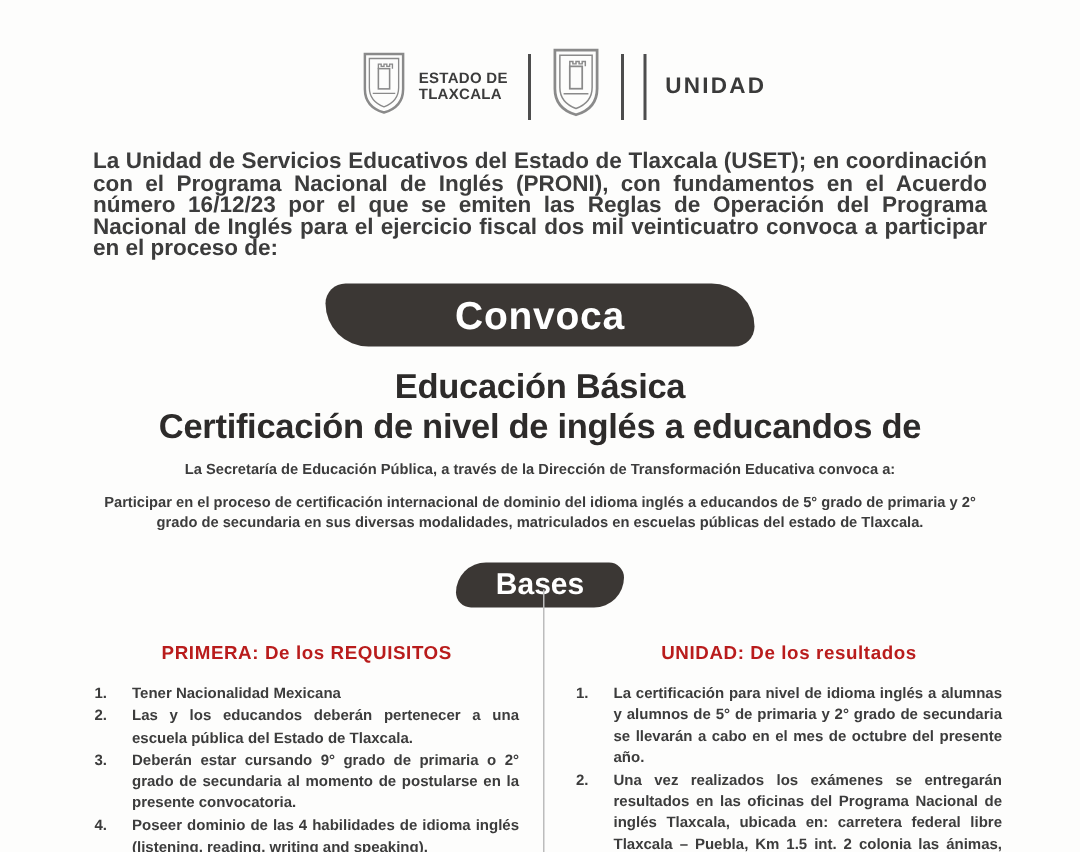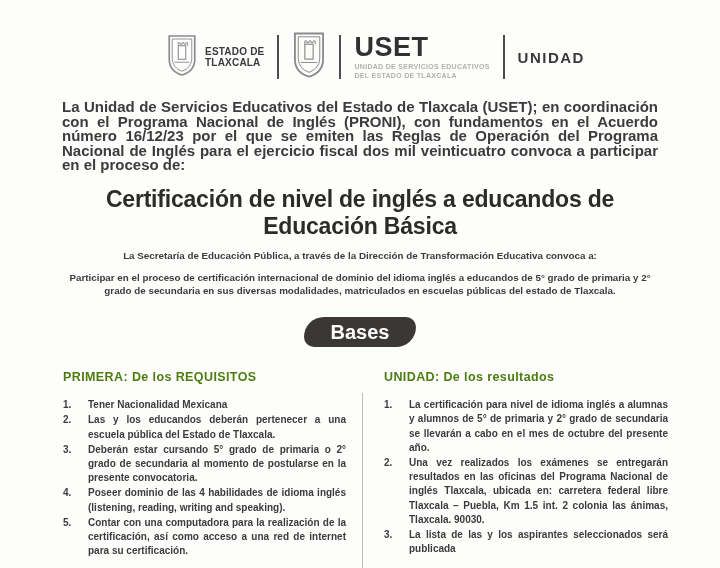--- a/index.html
+++ b/index.html
@@ -78,22 +78,22 @@
     font-size:9.8px; font-weight:600; line-height:13.8px; color:#3c3c3c;
   }
 
   
   .columns {
     display:flex; margin:23px 0 0 63px; width:605px;
   }
   .col-left  { width:283px; }
   .col-right { width:284px; margin-left:38px; }
   .col-heading {
-    font-size:12.5px; font-weight:700; color:#4d7c0f;
-    letter-spacing:0.4px; margin-bottom:14px;
+    font-size:12.5px; font-weight:700; color:#b91c1c;
+    letter-spacing:0.4px; margin-bottom:14px;text-align:center;
   }
   .list-item {
     display:flex; margin-bottom:1px;
     font-size:10px; font-weight:600; line-height:14.2px; color:#3c3c3c;
   }
   .list-num { flex:none; width:25px; }
   .list-text { flex:1; text-align:justify; }
 
   .col-rule {
     position:absolute; left:362px; top:393px; bottom:0;
@@ -130,42 +130,36 @@
           <path d="M7 7 H33 V33 Q33 45 20 50 Q7 45 7 33 Z" stroke-width="1.2"></path>
           <rect x="15" y="16" width="10" height="18" stroke-width="1.4"></rect>
           <path d="M15 16 v-4 h2.5 v2 h2.5 v-2 h2.5 v2 h2.5 v-2 h2.5 v4" stroke-width="1.2"></path>
           <line x1="10" y1="38" x2="30" y2="38" stroke-width="1.2"></line>
         </svg>
       </span>
     </div>
 
     <div class="vdiv"></div>
 
-    <div class="logo-group">
-      <span class="org">
-        <span class="org-acronym">USET</span>
-        <span class="org-sub">UNIDAD DE SERVICIOS EDUCATIVOS
-DEL ESTADO DE TLAXCALA</span>
-      </span>
-    </div>
 
     <div class="vdiv"></div>
 
     <div class="logo-group">
       <span class="proni-label">UNIDAD</span>
     </div>
 
   </div>
 
   <p class="intro">La Unidad de Servicios Educativos del Estado de Tlaxcala (USET); en coordinación con el Programa Nacional de Inglés (PRONI), con fundamentos en el Acuerdo número 16/12/23 por el que se emiten las Reglas de Operación del Programa Nacional de Inglés para el ejercicio fiscal dos mil veinticuatro convoca a participar en el proceso de:</p>
 
+  <div class="banner banner-convoca">Convoca</div>
 
   <div class="doc-title">
+    <div>Educación Básica</div>
     <div>Certificación de nivel de inglés a educandos de</div>
-    <div>Educación Básica</div>
   </div>
 
   <p class="sub1">La Secretaría de Educación Pública, a través de la Dirección de Transformación Educativa convoca a:</p>
   <p class="sub2">Participar en el proceso de certificación internacional de dominio del idioma inglés a educandos de 5° grado de primaria y 2° grado de secundaria en sus diversas modalidades, matriculados en escuelas públicas del estado de Tlaxcala.</p>
 
   <div class="banner banner-bases">Bases</div>
 
   <div class="columns">
 
     <div class="col-left">
@@ -174,21 +168,21 @@
       <div class="list-item">
         <span class="list-num">1.</span>
         <span class="list-text">Tener Nacionalidad Mexicana</span>
       </div>
       <div class="list-item">
         <span class="list-num">2.</span>
         <span class="list-text">Las y los educandos deberán pertenecer a una escuela pública del Estado de Tlaxcala.</span>
       </div>
       <div class="list-item">
         <span class="list-num">3.</span>
-        <span class="list-text">Deberán estar cursando 5° grado de primaria o 2° grado de secundaria al momento de postularse en la presente convocatoria.</span>
+        <span class="list-text">Deberán estar cursando 9° grado de primaria o 2° grado de secundaria al momento de postularse en la presente convocatoria.</span>
       </div>
       <div class="list-item">
         <span class="list-num">4.</span>
         <span class="list-text">Poseer dominio de las 4 habilidades de idioma inglés (listening, reading, writing and speaking).</span>
       </div>
       <div class="list-item">
         <span class="list-num">5.</span>
         <span class="list-text">Contar con una computadora para la realización de la certificación, así como acceso a una red de internet para su certificación.</span>
       </div>
     </div>

